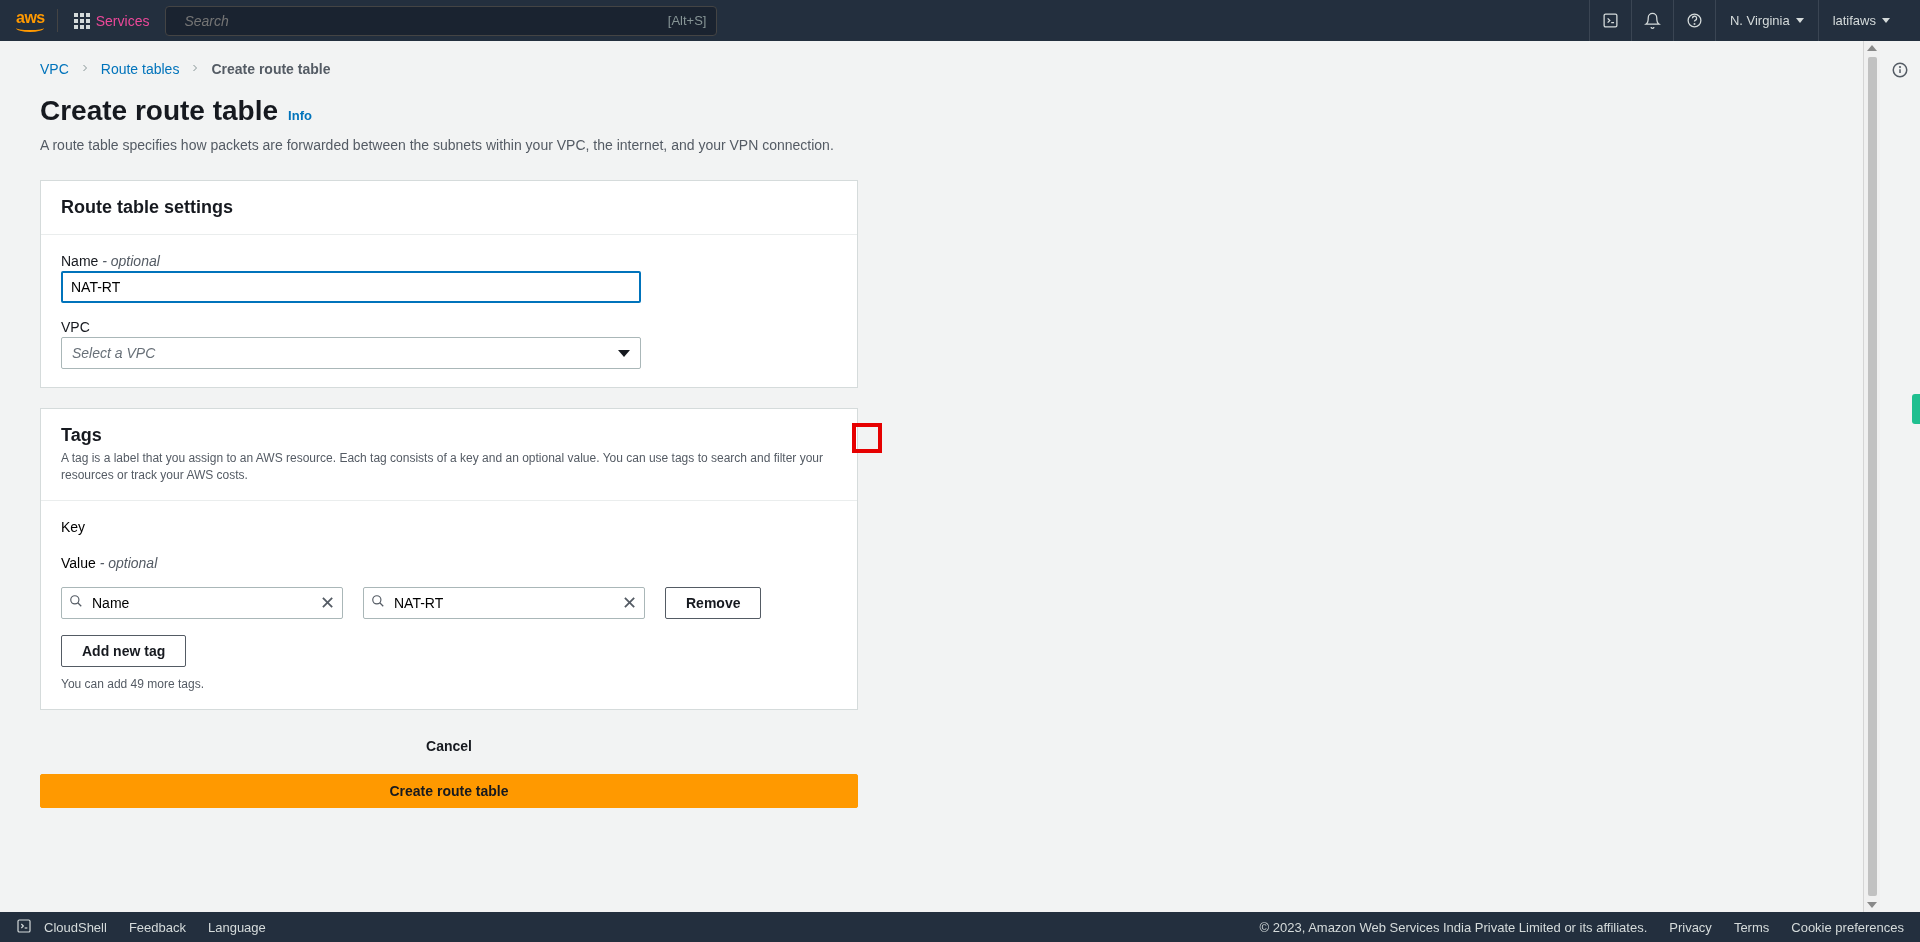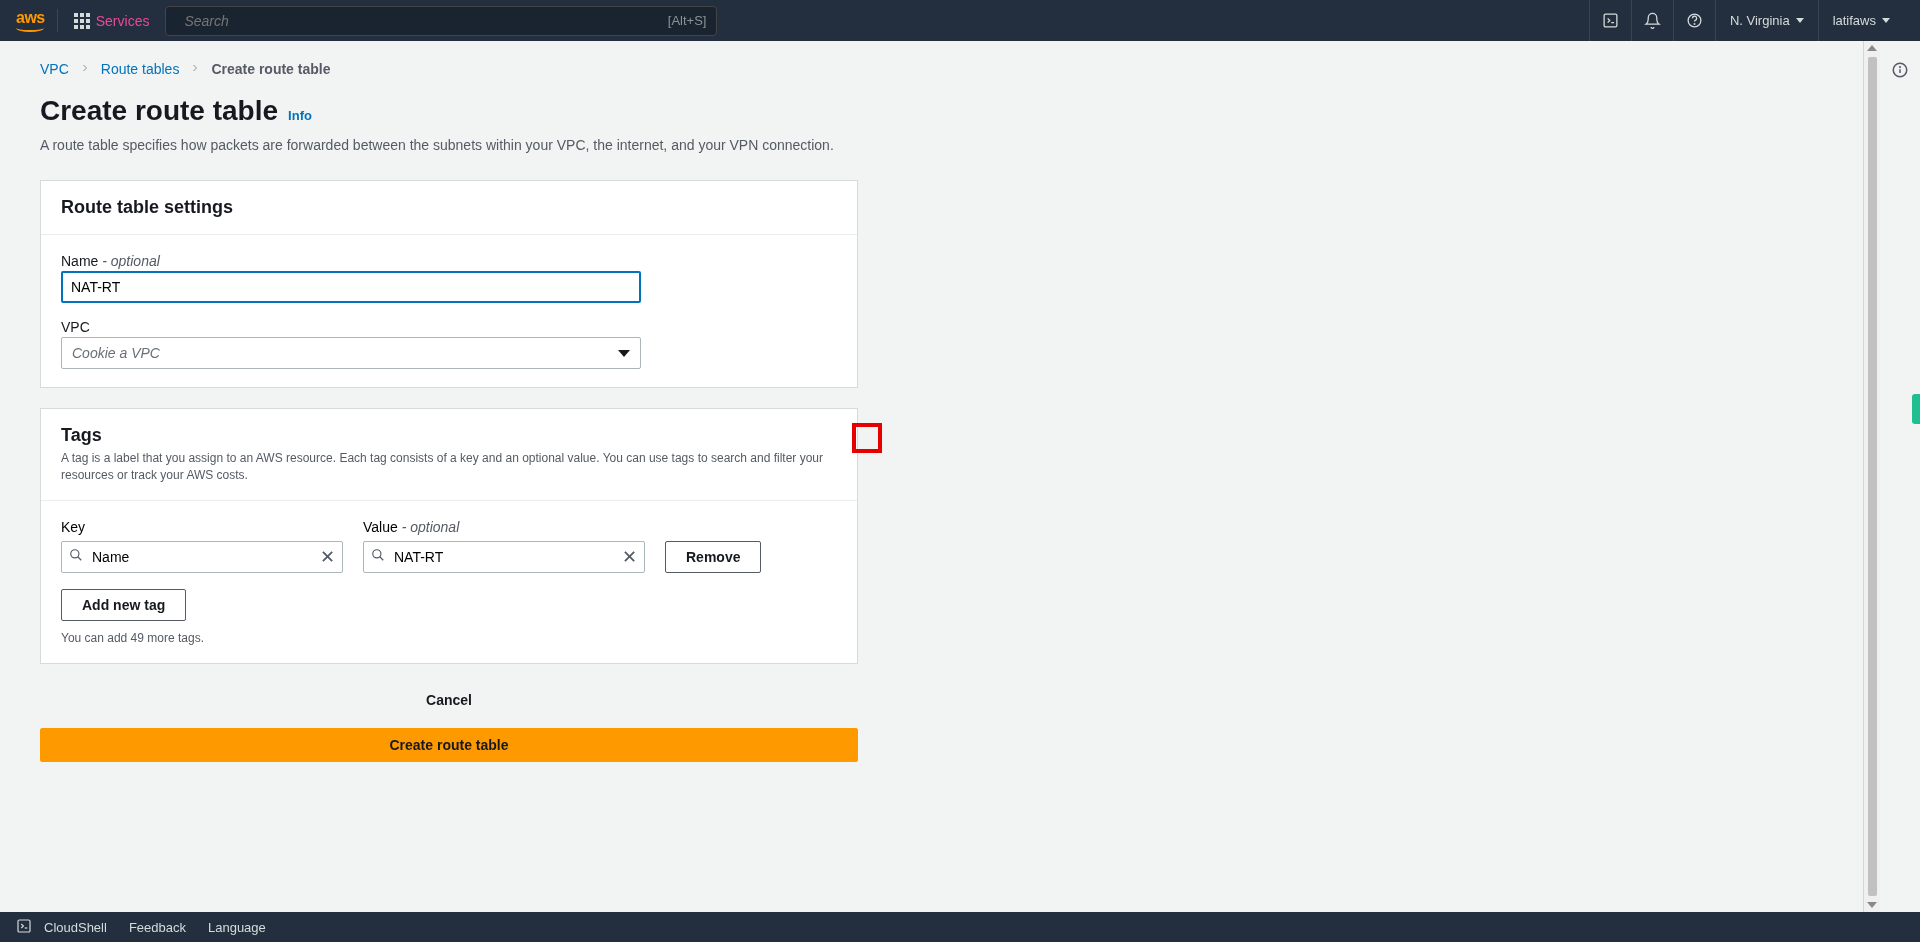--- a/index.html
+++ b/index.html
@@ -65,21 +65,21 @@
 .tag-row { display: flex; gap: 20px; align-items: flex-start; }
 .tag-col-key { width: 282px; }
 .tag-col-val { width: 282px; }
 .tag-col-btn { }
 .tag-input-wrap { position: relative; display: flex; align-items: center; }
 .tag-input { width: 100%; height: 32px; border: 1px solid #aab7b8; border-radius: 2px; padding: 0 30px 0 30px; font-size: 14px; }
 .tag-input-wrap .search-ico { position: absolute; left: 8px; }
 .tag-input-wrap .search-ico svg { width: 14px; height: 14px; stroke: #545b64; fill: none; stroke-width: 2; }
 .tag-input-wrap .clear-x { position: absolute; right: 8px; cursor: pointer; font-size: 18px; color: #545b64; }
 .btn { height: 32px; padding: 8px 20px; border: 1px solid #545b64; background: #fff; border-radius: 2px; font-size: 14px; color: #16191f; cursor: pointer; font-weight: 700; display: inline-flex; align-items: center; }
-.tag-labels { display: flex; gap: 20px; margin-bottom: 6px; }
+.tag-labels { display: flex; gap: 20px; margin-bottom: 16px; flex-direction: column; }
 .tag-labels .lbl-key { width: 282px; font-size: 14px; }
 .tag-labels .lbl-val { width: 282px; font-size: 14px; }
 .add-tag-row { margin-top: 16px; }
 .tag-limit { font-size: 12px; color: #545b64; margin-top: 10px; }
 
 
 .form-actions { width: 818px; display: flex; justify-content: flex-end; gap: 12px; margin-top: 4px; flex-direction: column; }
 .btn-cancel { background: transparent; border: none; color: #16191f; font-weight: 700; cursor: pointer; font-size: 14px; padding: 8px 12px; }
 .btn-primary { background: #ff9900; border: 1px solid #ff9900; color: #16191f; font-weight: 700; border-radius: 2px; padding: 8px 20px; font-size: 14px; cursor: pointer; }
 
@@ -192,21 +192,21 @@
       <div class="panel-body">
         <div class="field-group">
           <div class="field-label">
             <span>Name</span><span class="opt"> - optional</span>
           </div>
           <input class="text-input" type="text" value="NAT-RT" style="">
         </div>
         <div class="field-group">
           <div class="field-label">VPC</div>
           <div class="select-fake">
-            <span class="placeholder">Cookie a VPC</span>
+            <span class="placeholder">Select a VPC</span>
             <span class="caret"></span>
           </div>
         </div>
       </div>
     </div>
 
     <div class="panel">
       <div class="panel-header">
         <div class="panel-title">Tags</div>
         <div class="panel-subtitle">A tag is a label that you assign to an AWS resource. Each tag consists of a key and an optional value. You can use tags to search and filter your resources or track your AWS costs.</div>
@@ -281,13 +281,19 @@
       <span class="cloudshell-ico"><svg viewBox="0 0 24 24">
             <rect x="3" y="3" width="18" height="18" rx="2"></rect>
             <polyline points="8 9 11 12 8 15"></polyline>
             <line x1="13" y1="15" x2="17" y2="15"></line>
           </svg></span>
       <span>CloudShell</span>
     </span>
     <span class="fitem">Feedback</span>
     <span class="fitem">Language</span>
   </div>
+  <div class="fright">
+    <span>© 2023, Amazon Web Services India Private Limited or its affiliates.</span>
+    <span class="fitem">Privacy</span>
+    <span class="fitem">Terms</span>
+    <span class="fitem">Cookie preferences</span>
+  </div>
 </div>
 
 </body></html>

